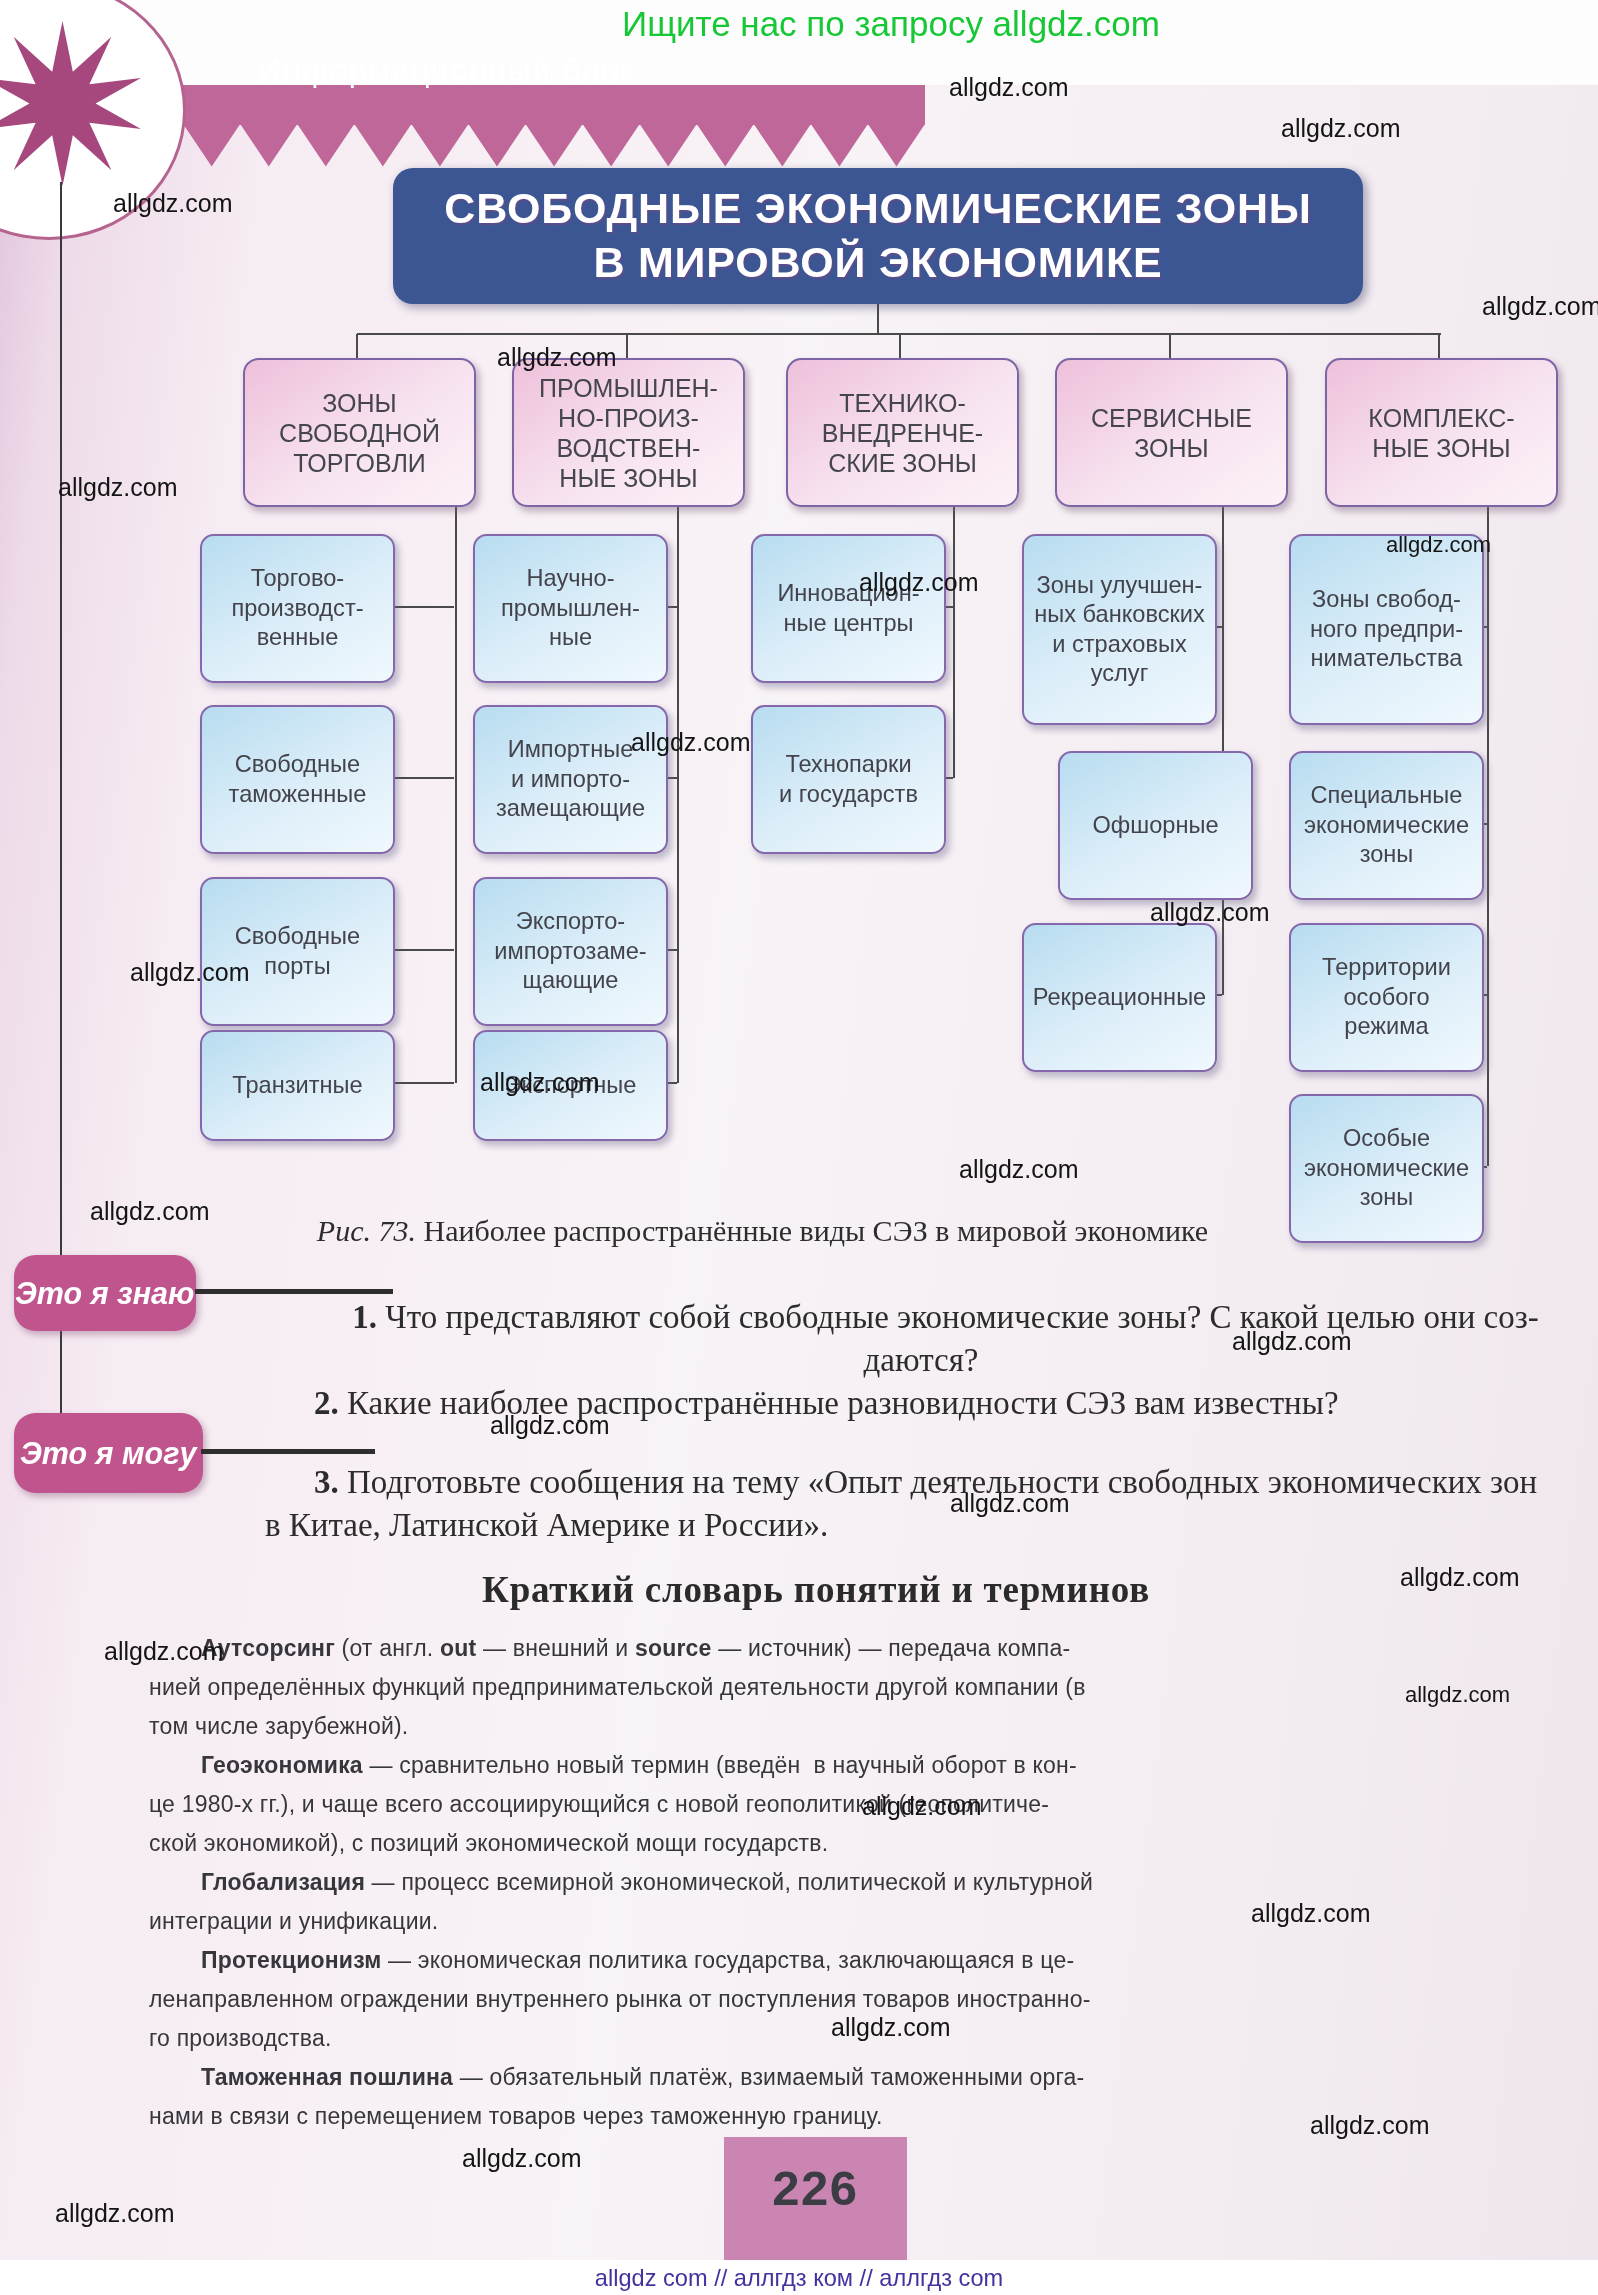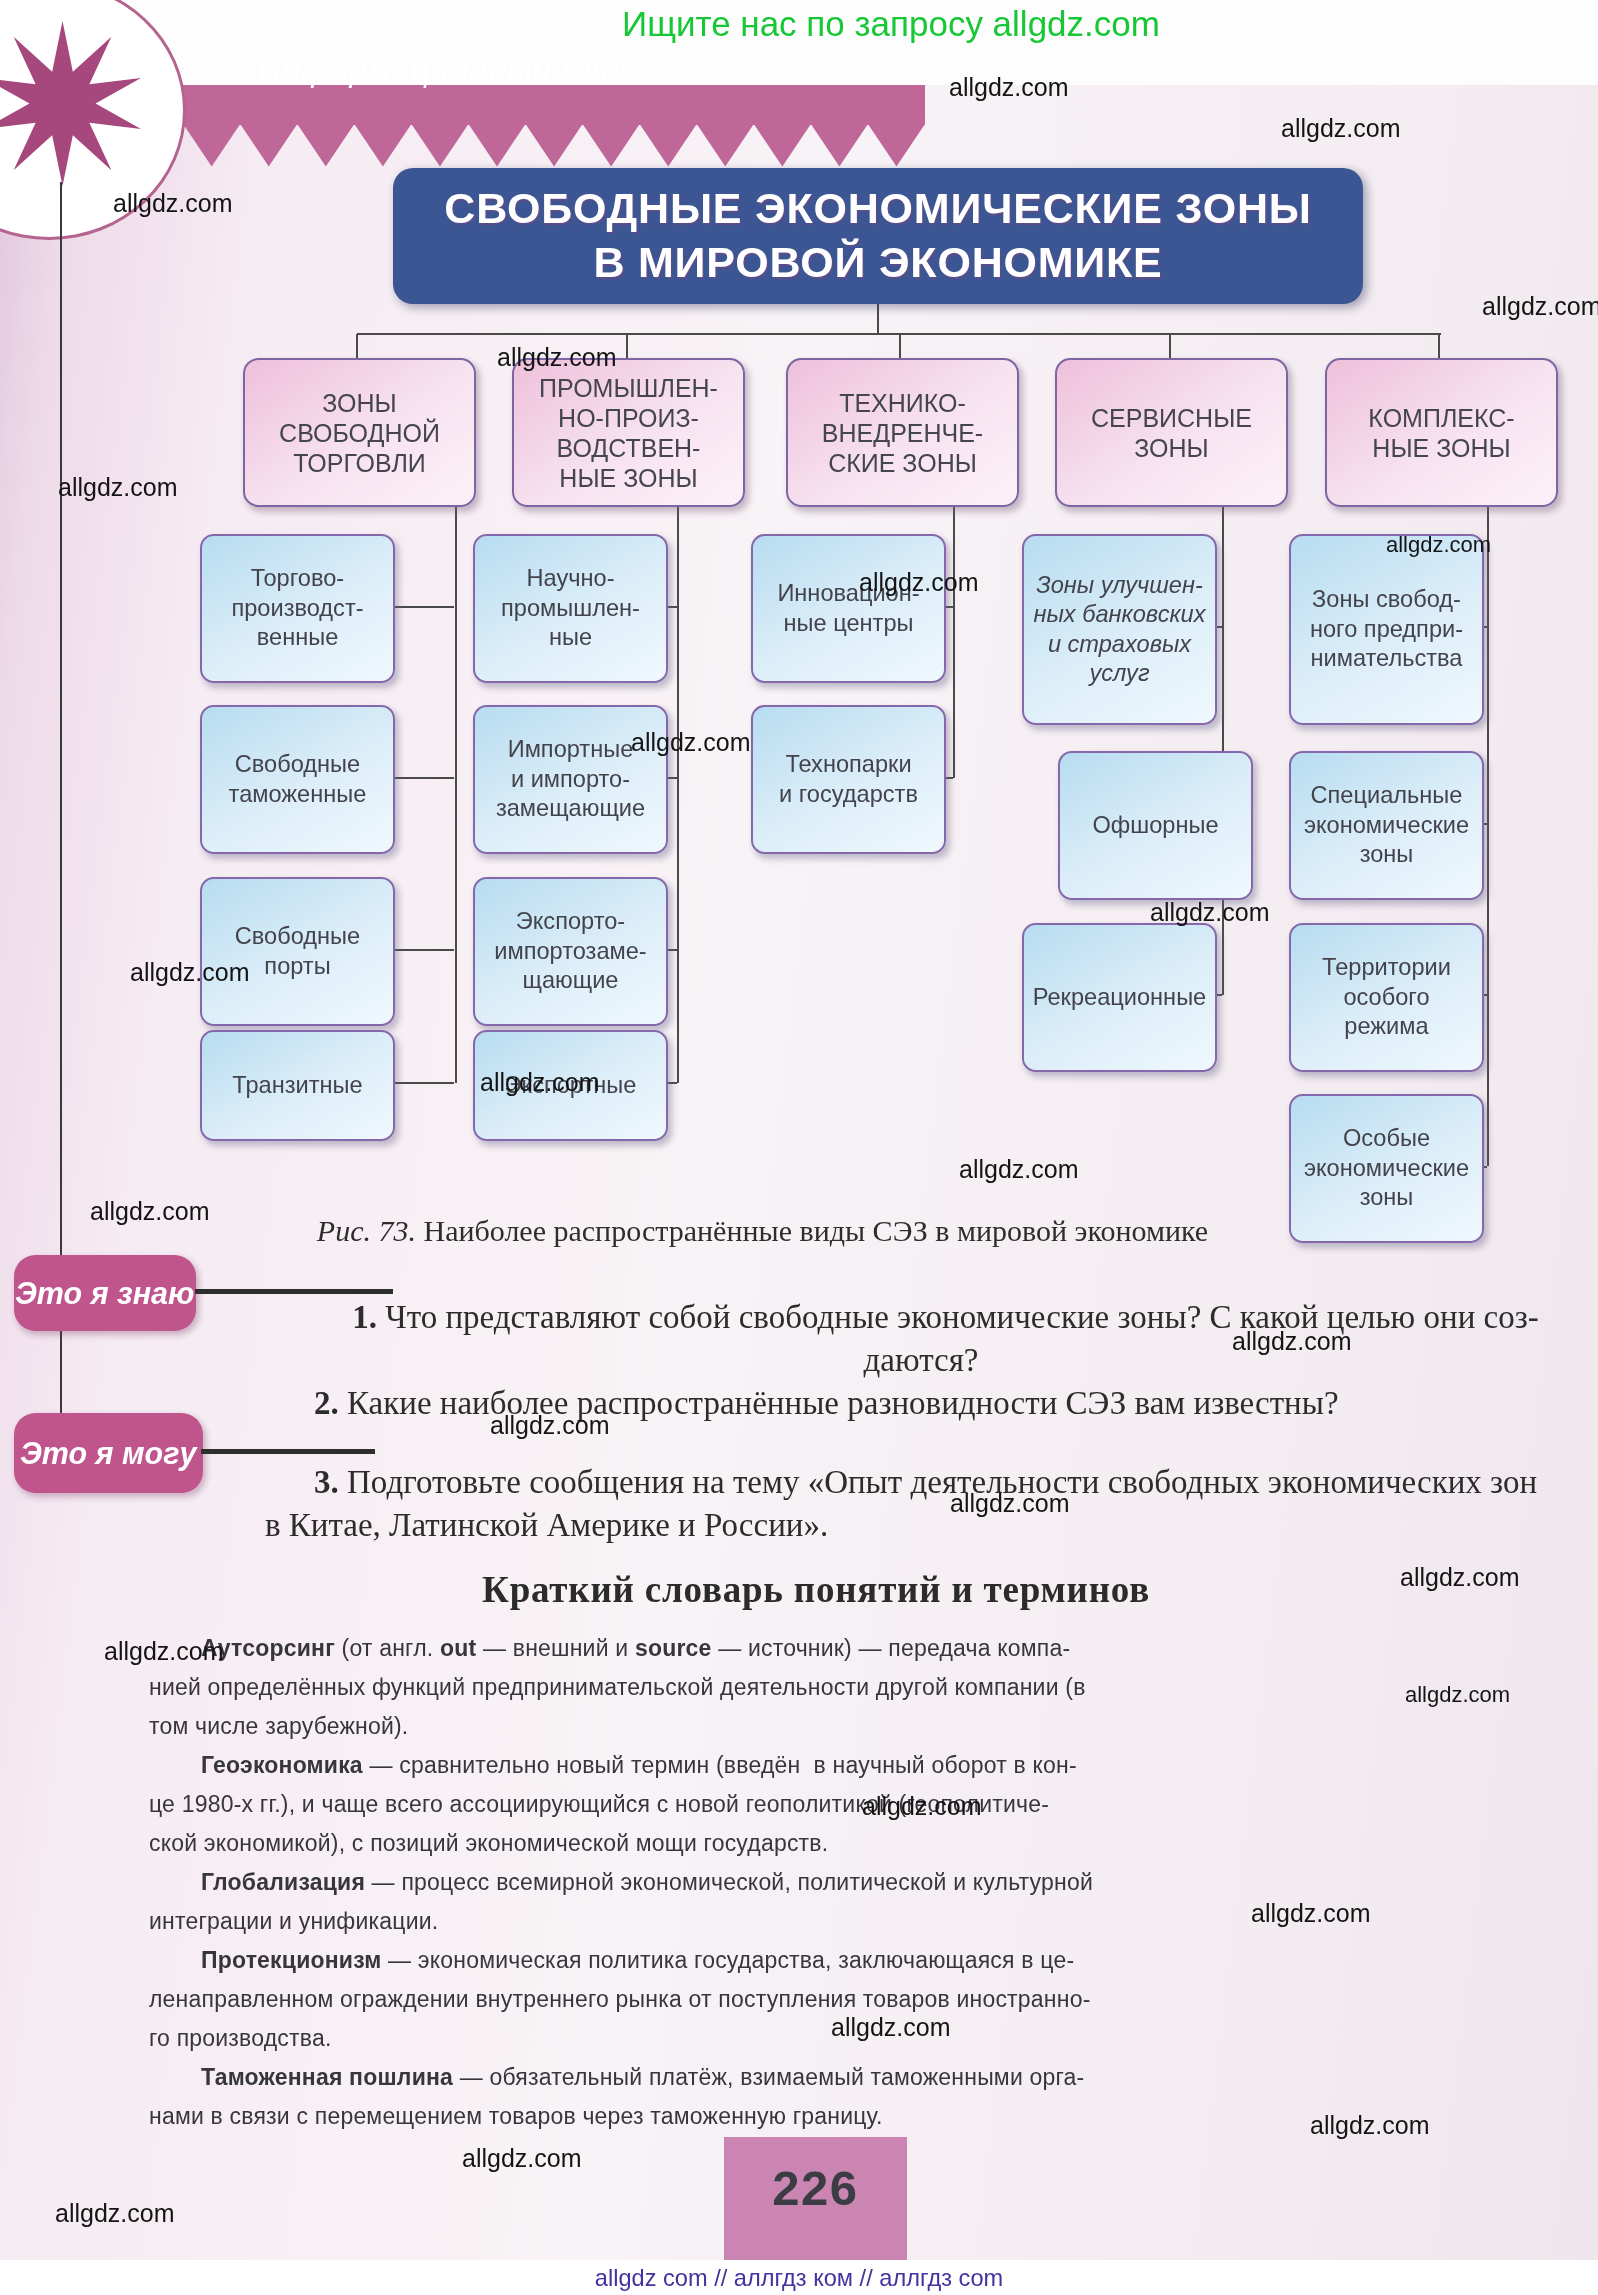--- a/index.html
+++ b/index.html
@@ -8,21 +8,21 @@
     background:linear-gradient(97deg,#dfc2d9 0%,#eedbe9 5%,#f6ecf3 15%,#f8f3f6 45%,#f3ecf1 78%,#eee6ec 100%);
     font-family:"Liberation Sans",sans-serif;
   }
   .topstrip{position:absolute;left:0;top:0;width:1598px;height:85px;background:#fdfdfe;}
   .wm-green{position:absolute;left:622px;top:4px;font-size:35px;color:#17c735;white-space:nowrap;z-index:60;}
   .wm{position:absolute;font-size:25px;color:#141414;white-space:nowrap;z-index:60;}
   .wm.small{font-size:22px;}
   
   .banner-solid{position:absolute;left:69px;top:85px;width:856px;height:40px;background:#bf6798;z-index:3;}
   .banner-teeth{position:absolute;left:69px;top:124px;width:856px;height:44px;z-index:3;}
-  .banner-label{position:absolute;left:258px;top:52px;z-index:5;color:#fff;font-size:32px;letter-spacing:1.5px;font-style:italic;}
+  .banner-label{position:absolute;left:258px;top:52px;z-index:5;color:#fff;font-size:32px;letter-spacing:1.5px;}
   .logo-circle{position:absolute;left:-88px;top:-19px;width:268px;height:253px;border-radius:50%;
     background:#fff;border:3.8px solid #b5638f;z-index:4;}
   .logo-star{position:absolute;left:-27px;top:13.7px;width:179px;height:179px;z-index:5;}
   .vline-margin{position:absolute;left:60px;top:182px;width:2.3px;height:1270px;background:#3a3a3a;z-index:6;}
   
   .tbox{position:absolute;left:393px;top:168px;width:970px;height:136px;background:#3b5692;border-radius:20px;
     box-shadow:3.1px 3.8px 9.2px rgba(70,70,110,.45);display:flex;flex-direction:column;align-items:center;justify-content:center;
     z-index:10;color:#fff;font-weight:bold;font-size:43px;letter-spacing:0.8px;line-height:1.25;text-align:center;
     text-shadow:1.5px 1.5px 0 rgba(150,60,120,.35);}
   .cline{position:absolute;background:#4a4a4a;z-index:8;}
@@ -135,21 +135,21 @@
       <div class="cbox" style="left: 751px; top: 534px; width: 191px; height: 145px;">Инновацион-
 ные центры</div>
       <div class="cline" style="left: 942px; top: 606px; width: 11.4px; height: 2.3px;"></div>
       <div class="cbox" style="left: 751px; top: 705px; width: 191px; height: 145px;">Технопарки
 и государств</div>
       <div class="cline" style="left: 942px; top: 777px; width: 11.4px; height: 2.3px;"></div>
       <div class="cline" style="left: 1169px; top: 334px; width: 2.3px; height: 24.4px;"></div>
       <div class="hbox" style="left: 1055px; top: 358px; width: 229px; height: 145px;">СЕРВИСНЫЕ
 ЗОНЫ</div>
       <div class="cline" style="left: 1222px; top: 503px; width: 2.3px; height: 492px;"></div>
-      <div class="cbox" style="left: 1022px; top: 534px; width: 191px; height: 187px; font-style: italic;">Зоны улучшен-
+      <div class="cbox" style="left: 1022px; top: 534px; width: 191px; height: 187px;">Зоны улучшен-
 ных банковских
 и страховых
 услуг</div>
       <div class="cline" style="left: 1213px; top: 626px; width: 9.2px; height: 2.3px;"></div>
       <div class="cbox" style="left: 1022px; top: 751px; width: 191px; height: 145px; margin-left: 36px;">Офшорные</div>
       <div class="cline" style="left: 1213px; top: 823px; width: 9.2px; height: 2.3px;"></div>
       <div class="cbox" style="left: 1022px; top: 923px; width: 191px; height: 145px;">Рекреационные</div>
       <div class="cline" style="left: 1213px; top: 994px; width: 9.2px; height: 2.3px;"></div>
       <div class="cline" style="left: 1438px; top: 334px; width: 2.3px; height: 24.4px;"></div>
       <div class="hbox" style="left: 1325px; top: 358px; width: 229px; height: 145px;">КОМПЛЕКС-

